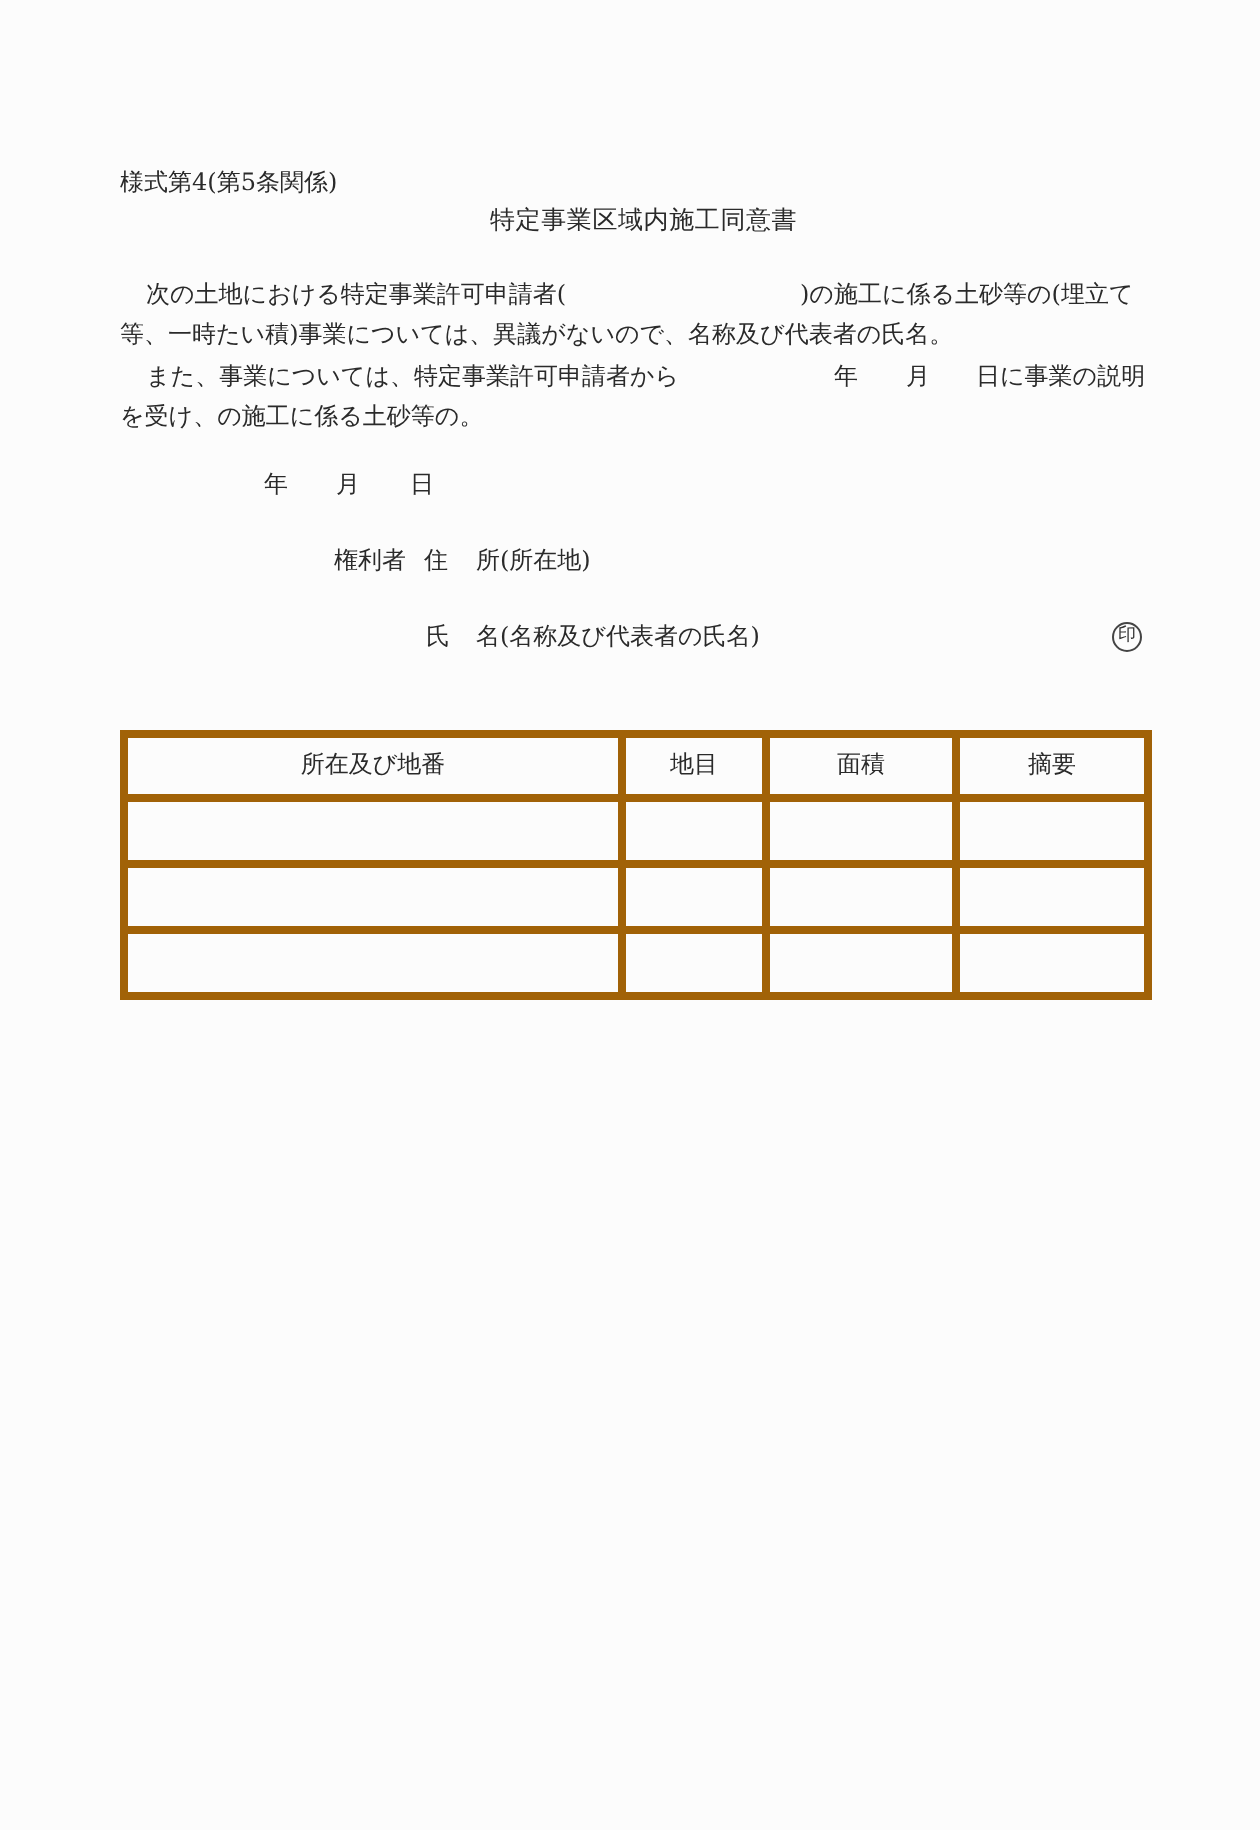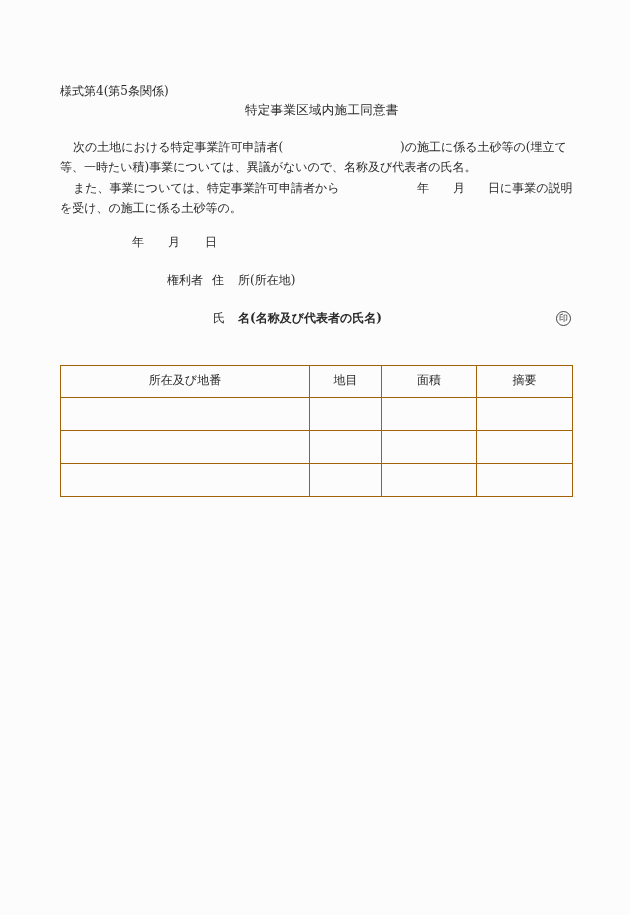--- a/index.html
+++ b/index.html
@@ -35,21 +35,21 @@
 
   .d-year { left: 132px; top: 235px; }
   .d-month { left: 168px; top: 235px; }
   .d-day { left: 205px; top: 235px; }
 
   .holder { left: 167px; top: 273px; }
   .addr-a { left: 212px; top: 273px; }
   .addr-b { left: 238px; top: 273px; }
 
   .name-a { left: 213px; top: 311px; }
-  .name-b { left: 238px; top: 311px; font-weight: bold; }
+  .name-b { left: 238px; top: 311px; }
 
   .seal {
     position: absolute;
     left: 556px;
     top: 311px;
     width: 13px;
     height: 13px;
     border: 1px solid #444;
     border-radius: 50%;
     font-size: 9px;
@@ -60,21 +60,21 @@
 
   table.land {
     position: absolute;
     left: 60px;
     top: 365px;
     width: 512px;
     border-collapse: collapse;
     table-layout: fixed;
   }
   table.land th, table.land td {
-    border: 1px solid #a16207;
+    border: 4px solid #a16207;
     font-weight: normal;
     text-align: center;
     font-size: 12px;
     padding: 0;
   }
   table.land tr { height: 33px; }
   table.land thead tr { height: 32px; }
   table.land th { vertical-align: middle; padding-bottom: 2px; }
 </style>
 </head>

